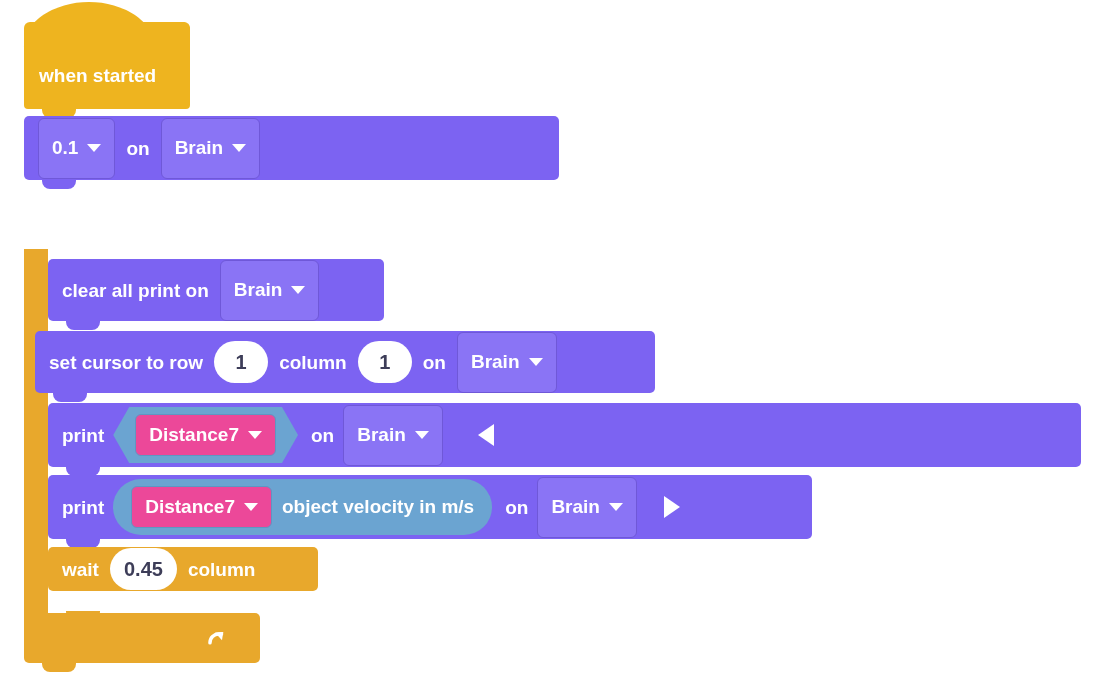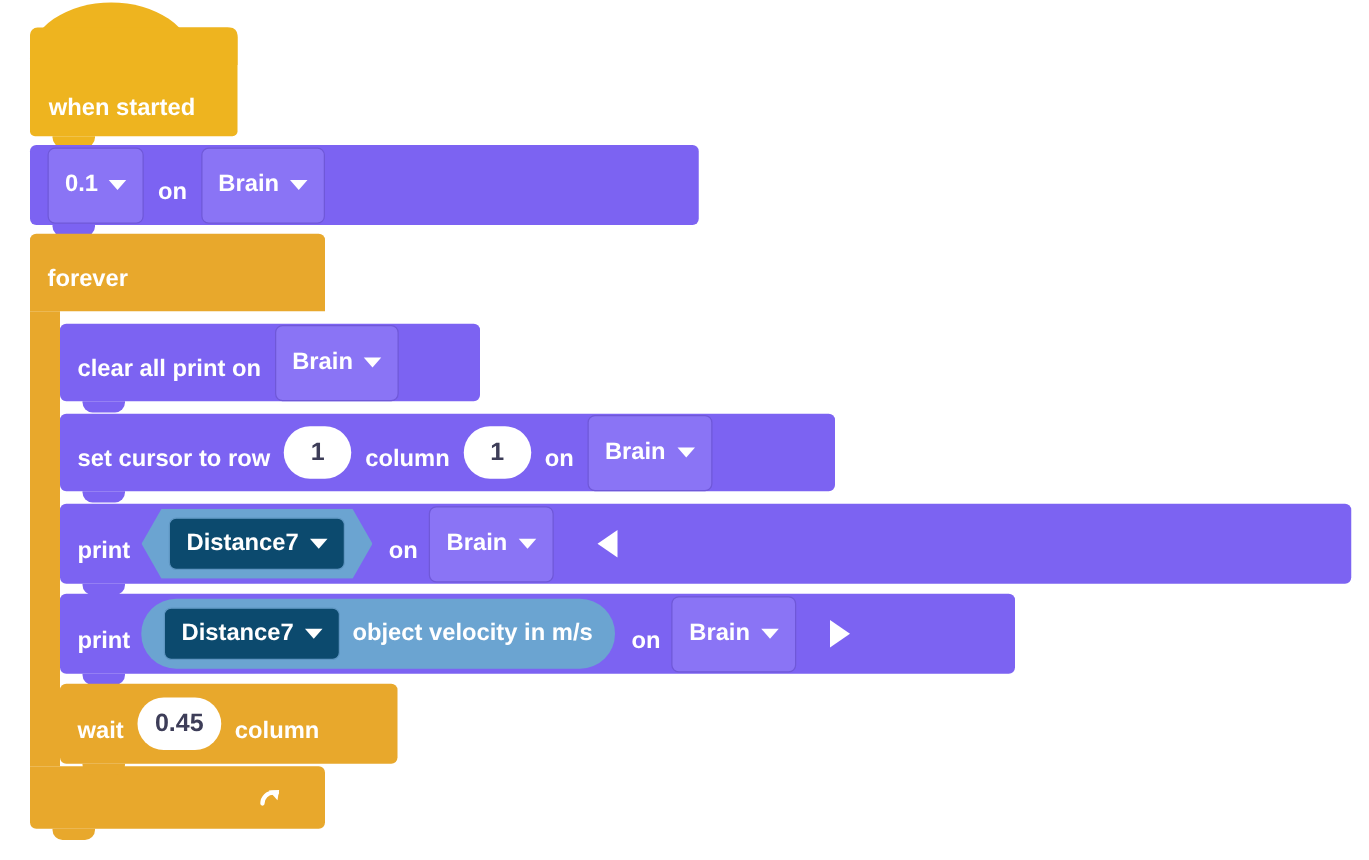--- a/index.html
+++ b/index.html
@@ -20,21 +20,20 @@
   #workspace {
     position: absolute;
     inset: 0;
   }
 
   .lbl {
     color: #ffffff;
     font-weight: bold;
     font-size: 19px;
     line-height: 1;
-    margin-top: 11px;
   }
 
   
   .c-event   { background: #eeb41f; }
   .c-control { background: #e8a82c; }
   .c-purple  { background: #7c63f2; }
 
   
   .hat {
     position: absolute;
@@ -103,21 +102,21 @@
     padding: 0 13px;
     height: 61px;
     border-radius: 6px;
     background: #8a74f5;
     border: 1px solid #6f58d8;
     color: #fff;
     font-size: 19px;
     font-weight: bold;
   }
   .dd.sense {
-    background: #0c4a6e;
+    background: #ec4899;
     border: 1px solid #5f96c2;
     height: 42px;
   }
   .caret {
     width: 0; height: 0;
     border-left: 7px solid transparent;
     border-right: 7px solid transparent;
     border-top: 8px solid #ffffff;
   }
 
@@ -225,44 +224,41 @@
       <span class="caret"></span>
     </span>
     <span class="lbl">on</span>
     <span class="dd">
       <span>Brain</span>
       <span class="caret"></span>
     </span>
     <div class="nub c-purple" style="position:absolute; left:18px; top:64px;"></div>
   </div>
 
-  <div class="cblock-top c-control" style="left:24px; top:187px; width:236px; height:62px;">
-    <span class="lbl">forever</span>
-  </div>
 
   <div class="cblock-wall c-control" style="left:24px; top:249px; height:364px;"></div>
 
   <div class="cblock-bottom c-control" style="left:24px; top:613px; width:236px; height:50px;">
     <svg class="loop-arrow" viewBox="0 0 24 24">
       <path d="M5.5 16.5 C5.5 11.8 9.2 8.4 13.6 8.4 L16.2 8.4" fill="none" stroke="#ffffff" stroke-width="3.2" stroke-linecap="round"></path>
       <path d="M12.6 3.6 L18.6 8.4 L12.6 13.2 Z" fill="#ffffff" transform="rotate(-42 15.6 8.4)"></path>
     </svg>
     <div class="nub c-control" style="position:absolute; left:18px; top:50px;"></div>
   </div>
 
   <div class="stack c-purple" style="left:48px; top:259px; width:336px; height:62px;">
     <span class="lbl">clear all print on</span>
     <span class="dd">
       <span>Brain</span>
       <span class="caret"></span>
     </span>
     <div class="nub c-purple" style="position:absolute; left:18px; top:62px;"></div>
   </div>
 
-  <div class="stack c-purple" style="left:48px; top:331px; width:620px; height:62px;">
+  <div class="stack c-purple" style="left:35px; top:331px; width:620px; height:62px;">
     <span class="lbl">set cursor to row</span>
     <span class="num">1</span>
     <span class="lbl">column</span>
     <span class="num">1</span>
     <span class="lbl">on</span>
     <span class="dd">
       <span>Brain</span>
       <span class="caret"></span>
     </span>
     <div class="nub c-purple" style="position:absolute; left:18px; top:62px;"></div>
@@ -304,20 +300,20 @@
     <span class="dd">
       <span>Brain</span>
       <span class="caret"></span>
     </span>
 
     <span class="tri-right" style="margin-left:18px;"></span>
 
     <div class="nub c-purple" style="position:absolute; left:18px; top:64px;"></div>
   </div>
 
-  <div class="stack c-control" style="left:48px; top:547px; width:270px; height:64px;">
+  <div class="stack c-control" style="left:48px; top:547px; width:270px; height:44px;">
     <span class="lbl">wait</span>
     <span class="num">0.45</span>
     <span class="lbl">column</span>
     <div class="nub c-control" style="position:absolute; left:18px; top:64px;"></div>
   </div>
 
 </div>
 
 </body></html>

